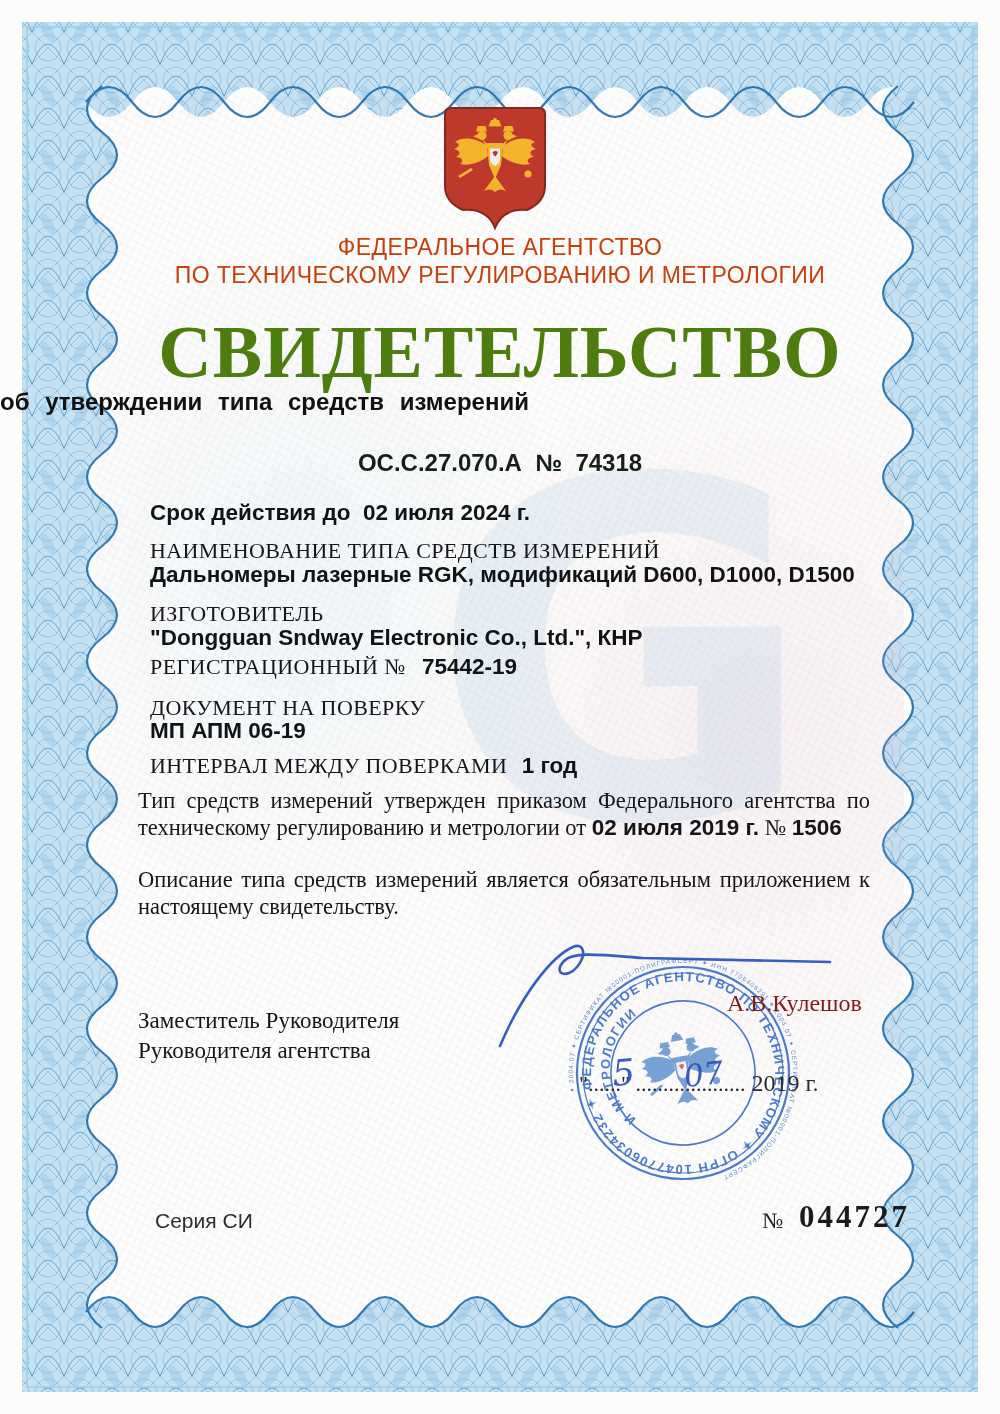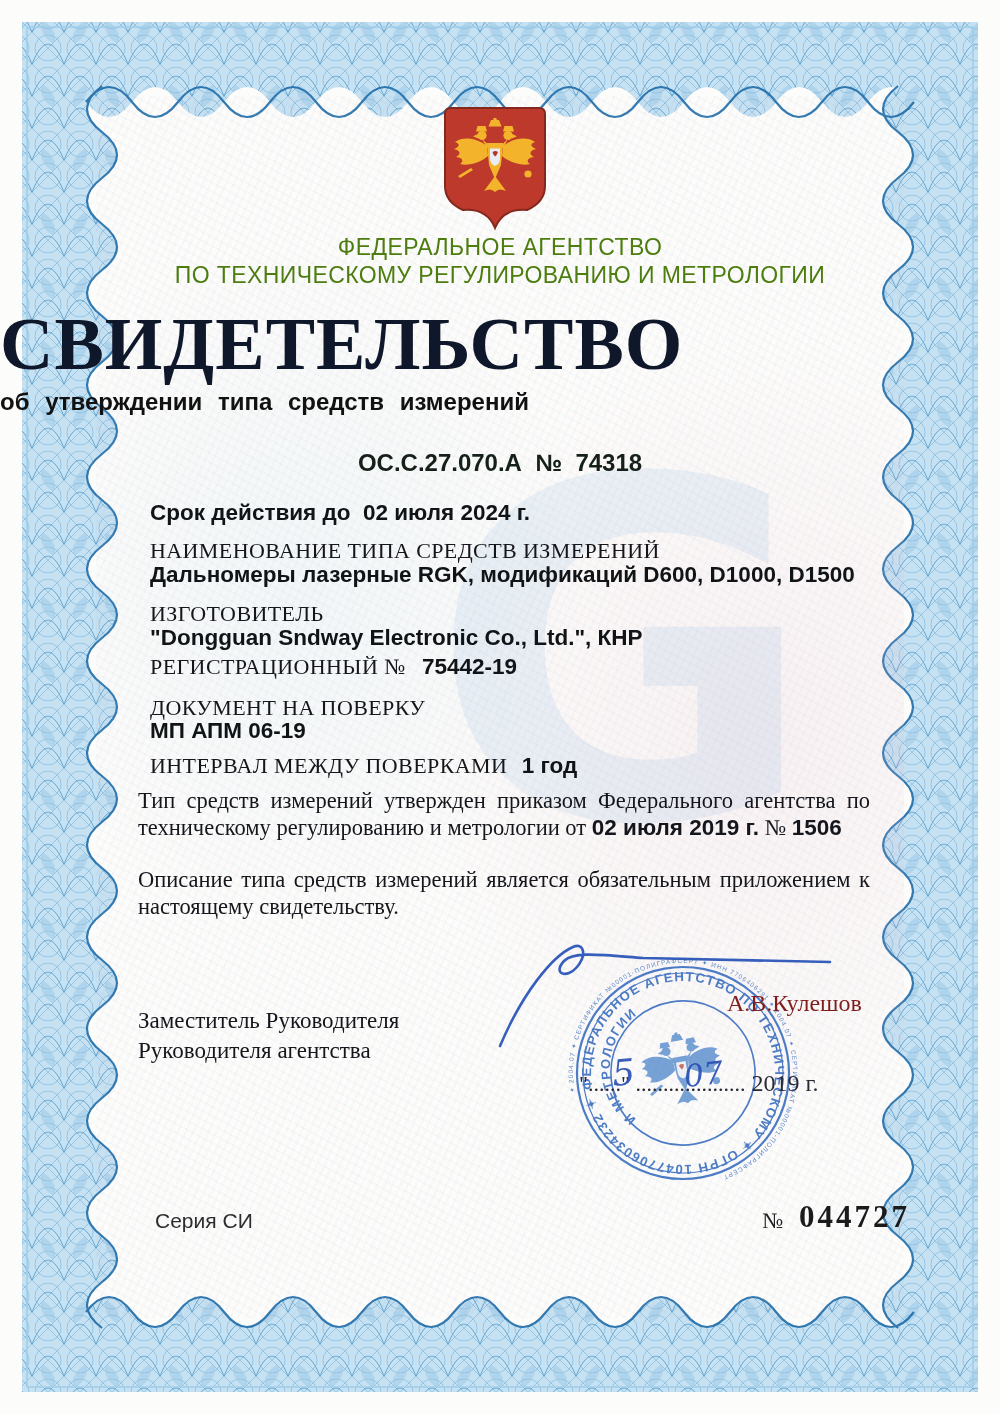--- a/index.html
+++ b/index.html
@@ -10,23 +10,23 @@
   .tex{position:absolute;left:96px;top:96px;right:96px;bottom:96px;z-index:1;pointer-events:none;
        background:
          radial-gradient(60% 45% at 82% 52%, rgba(226,186,205,.18), rgba(226,186,205,0) 70%),
          radial-gradient(50% 40% at 25% 40%, rgba(150,195,230,.10), rgba(150,195,230,0) 70%),
          repeating-linear-gradient(115deg, rgba(205,120,150,.045) 0 2px, rgba(0,0,0,0) 2px 7px),
          repeating-linear-gradient(28deg, rgba(120,170,215,.05) 0 2px, rgba(0,0,0,0) 2px 8px);}
   .watermark{position:absolute;left:430px;top:420px;z-index:1;font-family:"DejaVu Sans",sans-serif;
        font-weight:bold;font-size:470px;line-height:1;color:rgba(125,180,220,.14);pointer-events:none;}
   
   .hdr{position:absolute;top:233px;left:0;width:100%;text-align:center;z-index:2;
-       font-size:23px;letter-spacing:.4px;color:#4d7c0f;line-height:28px;font-weight:500;}
-  .title{position:absolute;top:302px;left:0;width:100%;z-index:2;
-       font-family:"Liberation Serif",serif;font-weight:bold;font-size:74px;letter-spacing:1px;color:#0f172a;}
+       font-size:23px;letter-spacing:.4px;color:#c2410c;line-height:28px;font-weight:500;}
+  .title{position:absolute;top:310px;left:0;width:100%;text-align:center;z-index:2;
+       font-family:"Liberation Serif",serif;font-weight:bold;font-size:74px;letter-spacing:1px;color:#4d7c0f;}
   .subtitle{position:absolute;top:388px;left:0;width:100%;text-align:left;z-index:2;
        font-weight:bold;font-size:24px;word-spacing:9px;color:#111;}
   .certno{position:absolute;top:449px;left:0;width:100%;text-align:center;z-index:2;
        font-weight:bold;font-size:24px;color:#152018;white-space:pre;}
   
   .bodyline{position:absolute;left:142px;z-index:2;margin-left:8px;}
   .blab{font-family:"Liberation Serif",serif;font-size:22px;color:#15161c;letter-spacing:.4px;}
   .bval{font-weight:bold;font-size:22.5px;color:#101417;}
   .bold-sans{font-weight:bold;font-family:"Liberation Sans",sans-serif;}
   .pre{white-space:pre;}

